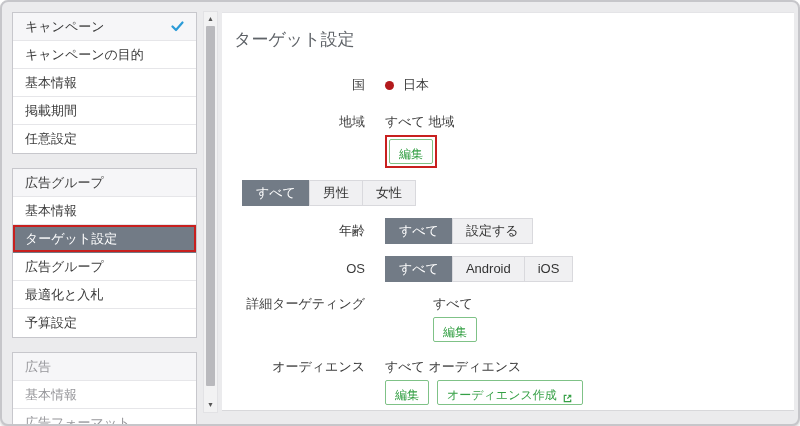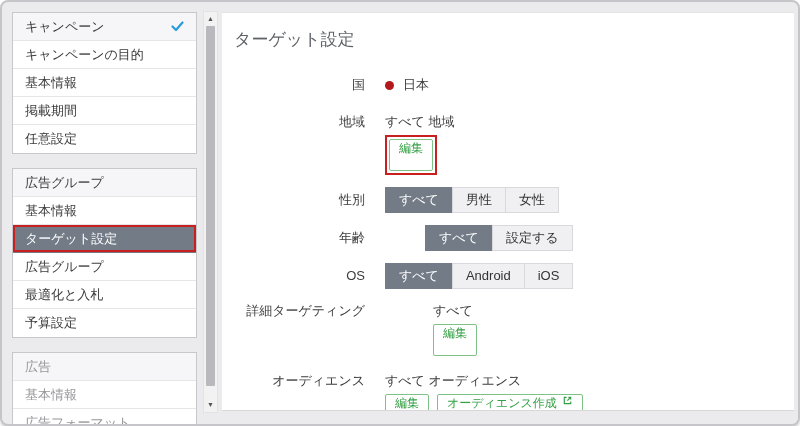--- a/index.html
+++ b/index.html
@@ -82,21 +82,21 @@
   }
   .form { margin-top: 26px; }
   .frow { display: flex; font-size: 13px; color: #3c3c3c; }
   .flabel { width: 143px; flex: none; text-align: right; line-height: 16px; }
   .fvalue { margin-left: 20px; line-height: 16px; }
   .frow.seg-row .flabel { line-height: 26px; }
 
   .row-country  { margin-top: 0; }
   .row-region   { margin-top: 21px; }
   .row-gender   { margin-top: 12px; }
-  .row-age      { margin-top: 12px; gap: 40px; }
+  .row-age      { margin-top: 12px; }
   .row-os       { margin-top: 12px; }
   .row-detailed { margin-top: 14px; gap: 48px; }
   .row-audience { margin-top: 17px; }
 
   .value-line { display: flex; align-items: center; line-height: 16px; }
   .country-dot {
     width: 9px; height: 9px; border-radius: 50%;
     background: #b3191c; margin-right: 9px; flex: none;
   }
 
@@ -112,22 +112,22 @@
     color: #333333;
     margin-left: -1px;
     cursor: pointer;
     white-space: nowrap;
   }
   .segments .seg:first-child { margin-left: 0; }
   .seg.selected { background: #727b86; border-color: #727b86; color: #ffffff; }
 
   
   .btn-green {
-    display: inline-flex; align-items: flex-start;
-    height: 32px; padding: 0 9px;
+    display: inline-flex; align-items: flex-end;
+    height: 25px; padding: 0 9px;
     background: #ffffff;
     border: 1px solid #7fc287;
     border-radius: 2px;
     color: #35a045;
     font-size: 12px;
     cursor: pointer;
     white-space: nowrap;
   }
   .btn-green .ext-icon { margin-left: 5px; display: inline-flex; }
   .btn-wrap { margin-top: 5px; display: flex; align-items: center; gap: 8px; }
@@ -231,21 +231,20 @@
             <span class="red-box">
               <button class="btn-green">
                 <span>編集</span>
               </button>
             </span>
           </div>
         </div>
       </div>
 
       <div class="frow seg-row row-gender">
-        <div class="flabel">性別</div>
         <div class="fvalue">
           <div class="segments">
             <span class="seg selected">すべて</span>
             <span class="seg">男性</span>
             <span class="seg">女性</span>
           </div>
         </div>
       </div>
 
       <div class="frow seg-row row-age">

